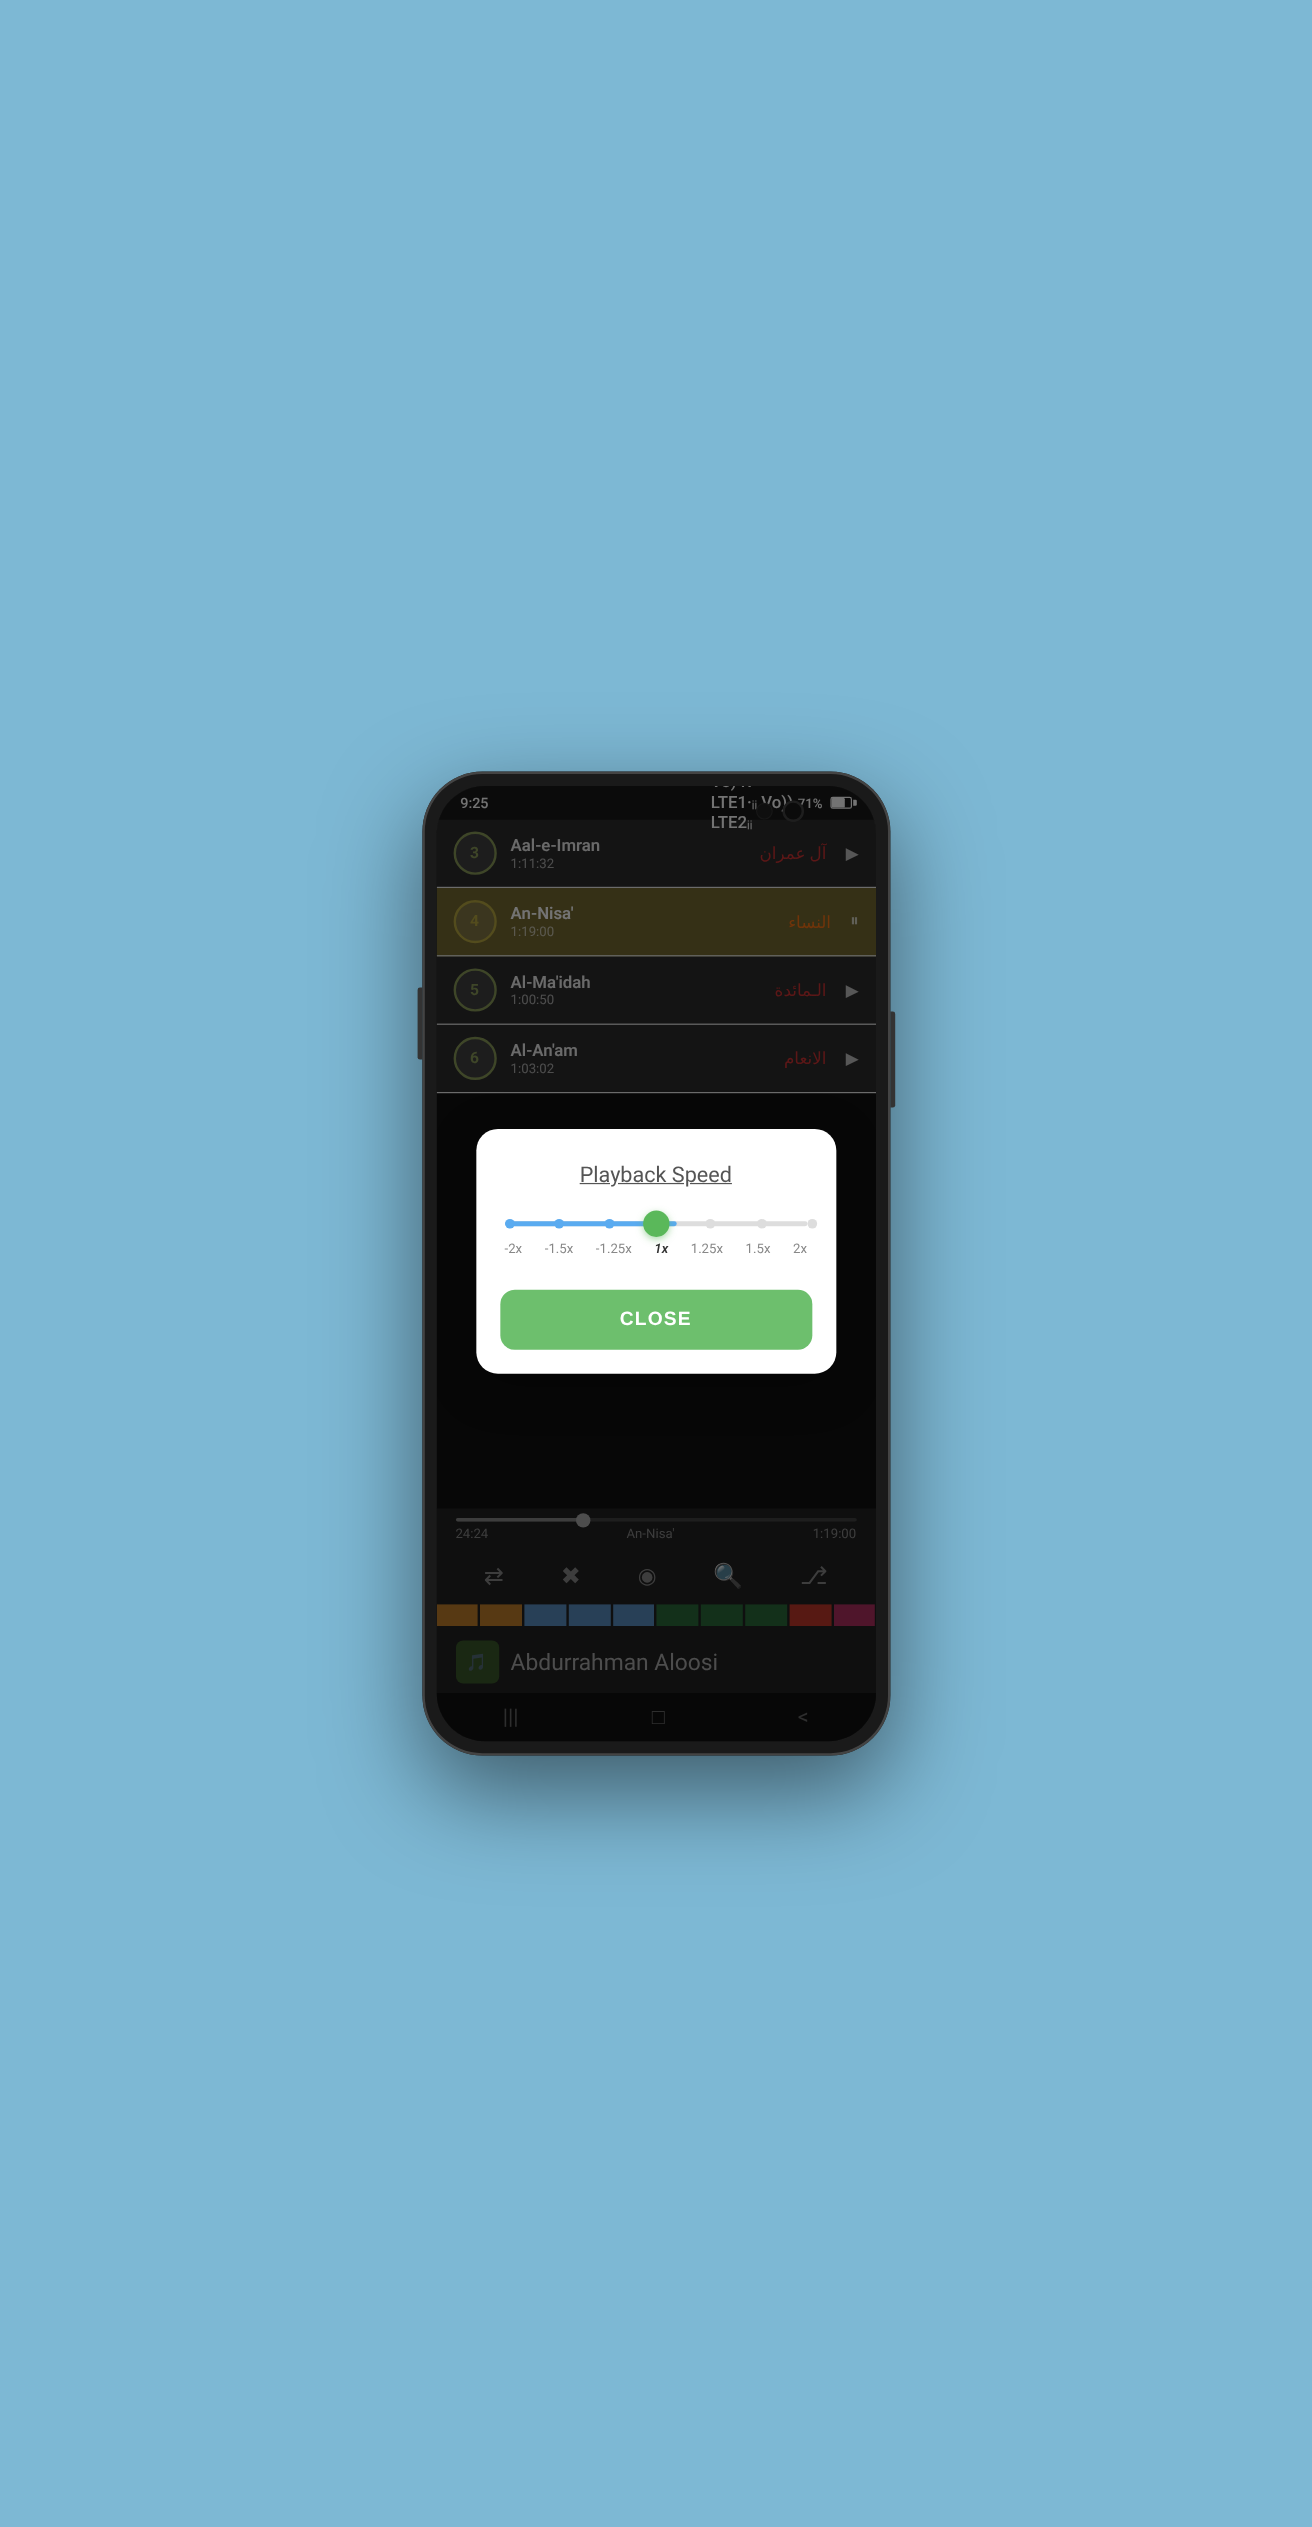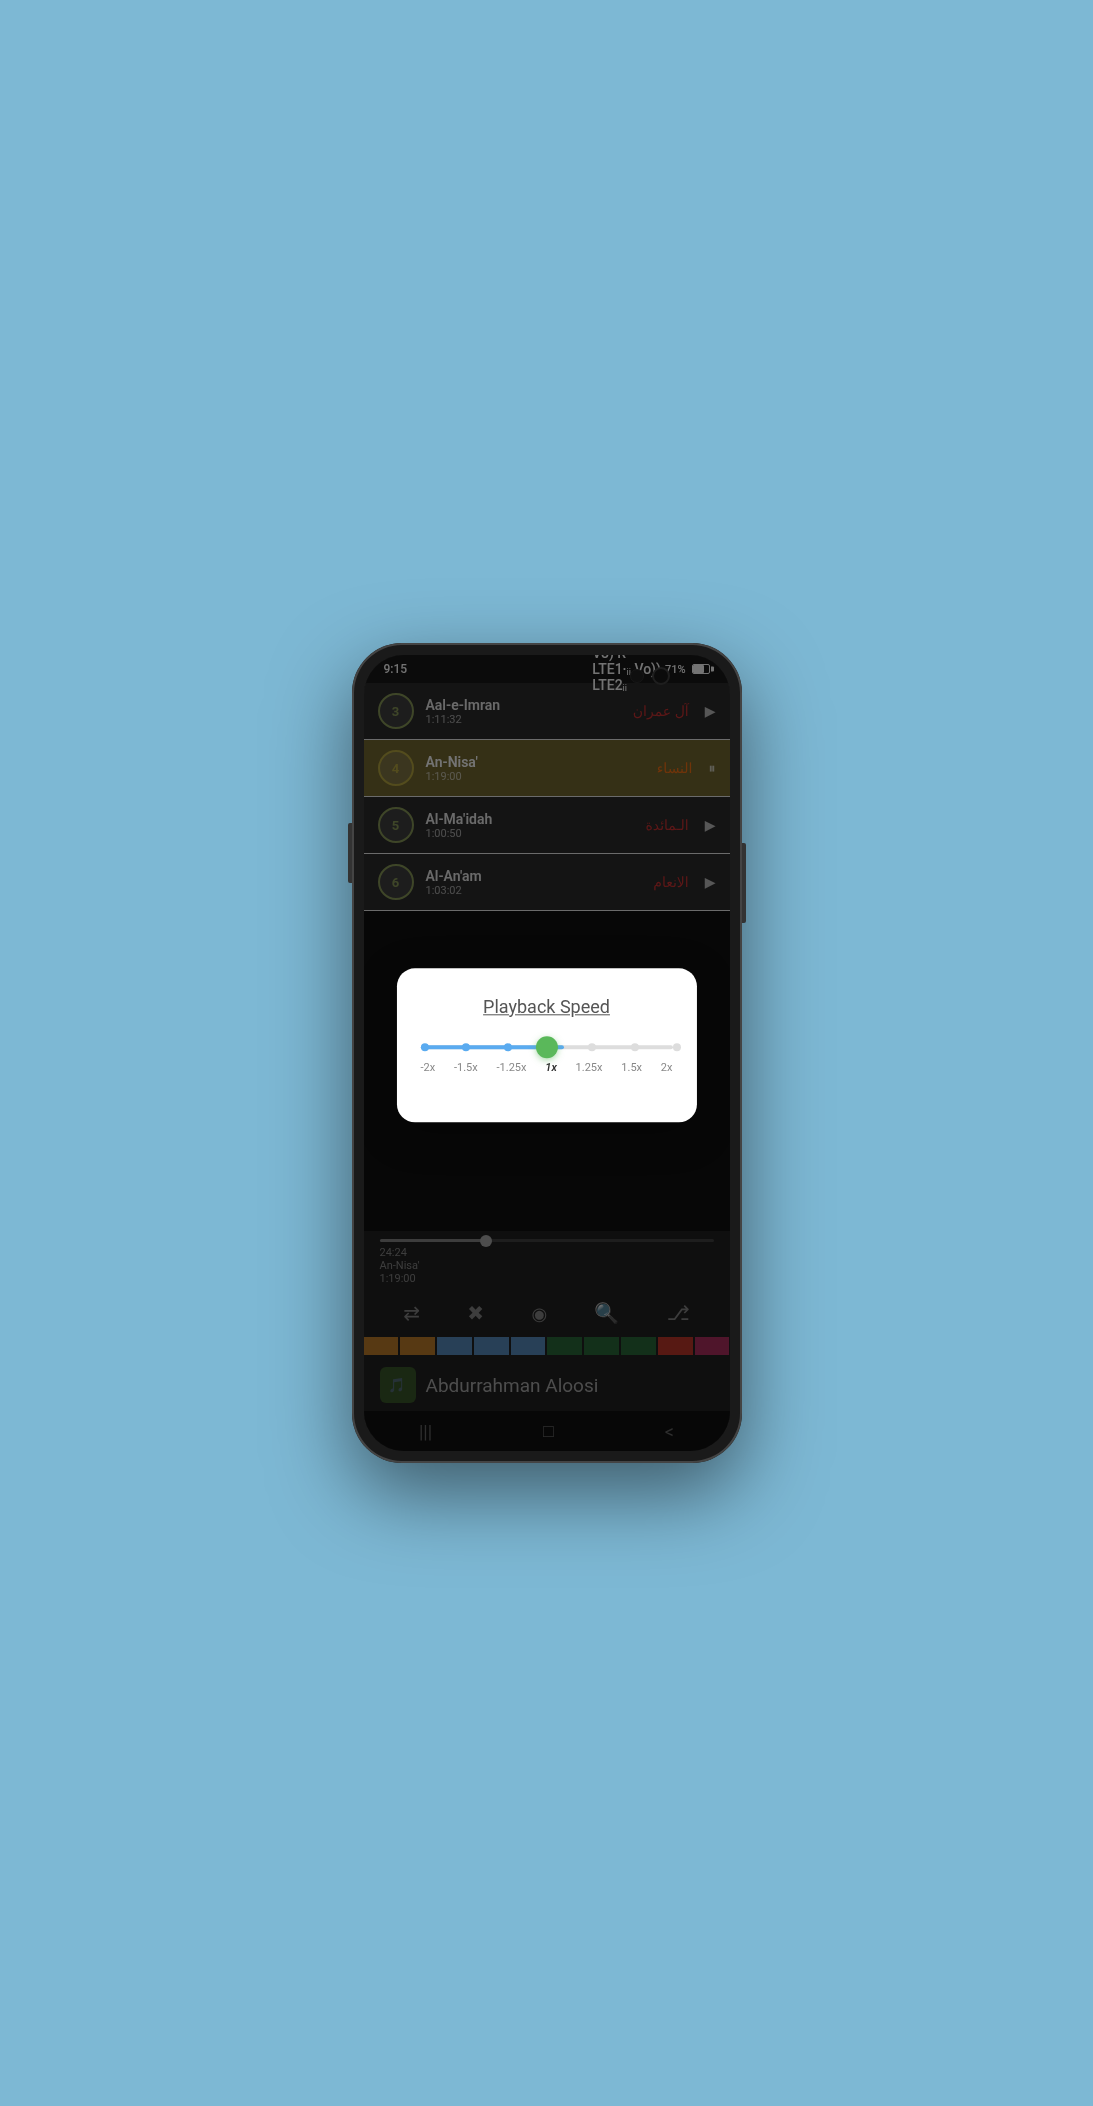--- a/index.html
+++ b/index.html
@@ -301,21 +301,20 @@
       background: #aaa;
       border-radius: 50%;
     }
     .time-row {
       display: flex;
       justify-content: space-between;
       padding: 0 16px;
       color: #888;
       font-size: 11px;
       margin-bottom: 8px;
-      flex-direction: column;
     }
     .player-controls {
       display: flex;
       justify-content: space-around;
       align-items: center;
       padding: 8px 16px;
     }
     .ctrl-btn {
       color: #888;
       font-size: 20px;
@@ -376,21 +375,21 @@
 
 <div class="phone-outer">
   <div class="phone-inner">
 
     <div class="notch-area">
       <div class="camera-circle"></div>
       <div class="camera-circle big"></div>
     </div>
 
     <div class="status-bar">
-      <span>9:15</span>
+      <span>9:25</span>
       <div class="status-right">
         <span style="font-size:14px;">Vo) R<br>LTE1·ᵢᵢ Vo))<br>LTE2ᵢᵢ</span>
         <span>71%</span>
         <div class="battery-icon">
           <div class="battery-fill"></div>
         </div>
       </div>
     </div>
 
     <div style="background:#1c1c1c; flex:1;">
@@ -473,20 +472,21 @@
           <span>-2x</span>
           <span>-1.5x</span>
           <span>-1.25x</span>
           <span class="active">1x</span>
           <span>1.25x</span>
           <span>1.5x</span>
           <span>2x</span>
         </div>
       </div>
 
+      <button class="close-btn">CLOSE</button>
     </div>
 
     <div class="bottom-player">
 
       <div class="progress-bar-container">
         <div class="progress-bar-track">
           <div class="progress-bar-fill"></div>
           <div class="progress-thumb"></div>
         </div>
       </div>

